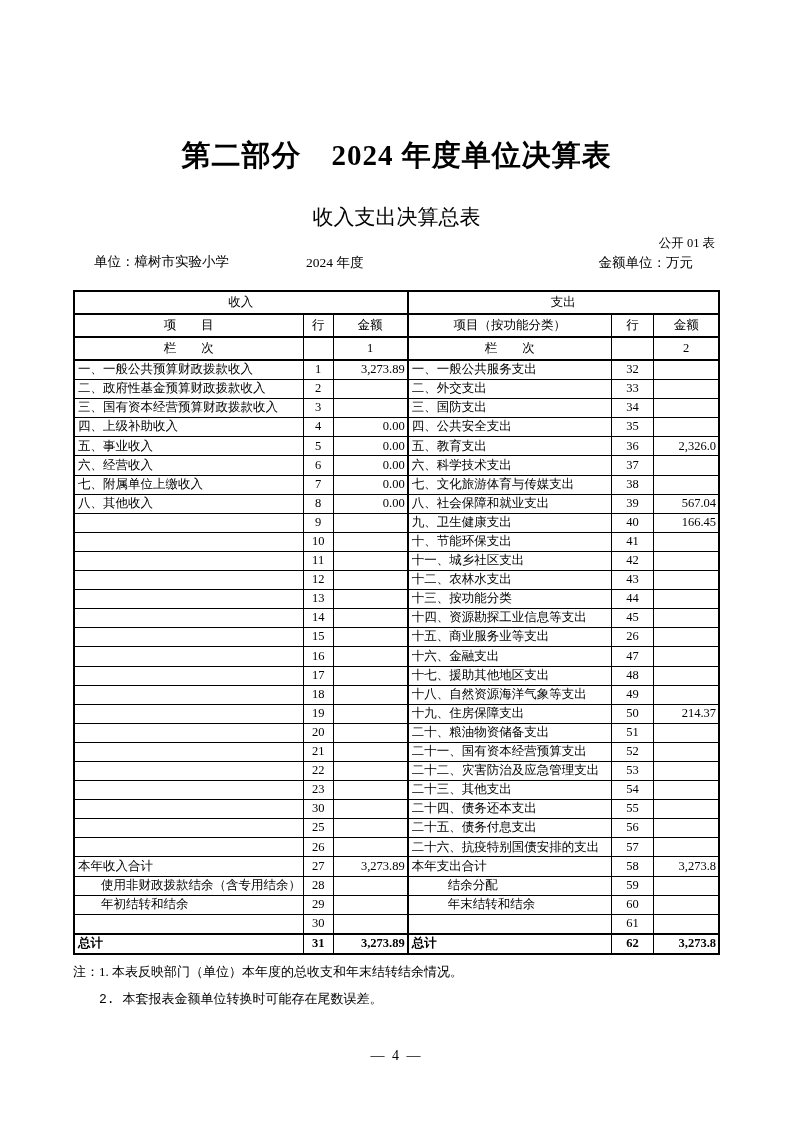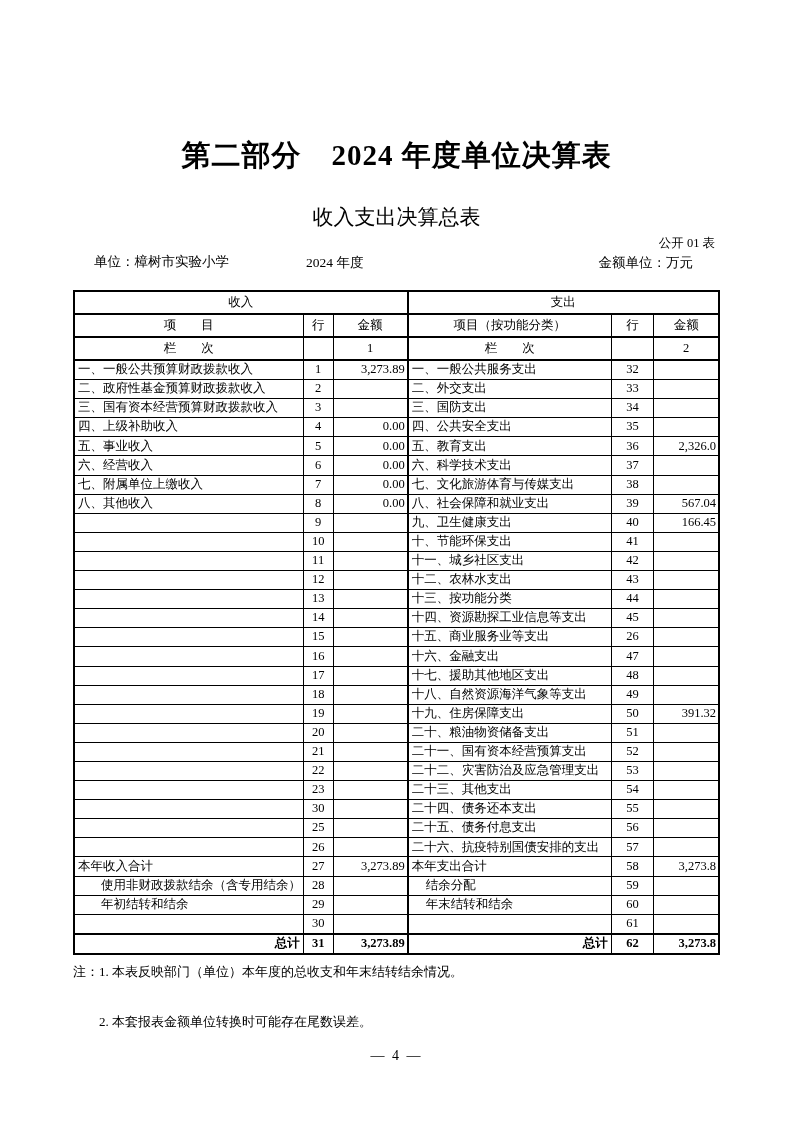--- a/index.html
+++ b/index.html
@@ -66,26 +66,26 @@
     line-height:1.1;
   }
   .fin thead th { height:21px; text-align:center; }
   .fin thead th { border-bottom:2px solid #000; }
   .fin tbody td { height:18.1px; }
   .fin .xdiv { border-left:2px solid #000; }
   .fin .item { text-align:left; }
   .fin .no   { text-align:center; }
   .fin .amt  { text-align:right; padding-right:2px; }
   .fin .ind-l { padding-left:26px; }
-  .fin .ind-r { padding-left:17px; }
+  .fin .ind-r { padding-left:39px; }
   .fin tr.total td { font-weight:bold; border-top:2px solid #000; }
-  .fin tr.total td.item { text-align:right;border-radius:6px; }
+  .fin tr.total td.item { text-align:left;border-radius:6px; }
 
   .notes { margin-top:9px; font-size:13px; line-height:16px; }
-  .note-2 { margin-top:34px; margin-left:26px; }
+  .note-2 { margin-top:12px; margin-left:26px;font-family:Liberation Mono, monospace; }
 
   .page-number {
     position:absolute;
     bottom:58px; left:0; right:0;
     text-align:center;
     font-size:14px;
     letter-spacing:2px;
   }
 </style>
 </head>
@@ -281,21 +281,21 @@
             <td class="item xdiv">十八、自然资源海洋气象等支出</td>
             <td class="no">49</td>
             <td class="amt"></td>
           </tr>
           <tr>
             <td class="item"></td>
             <td class="no">19</td>
             <td class="amt"></td>
             <td class="item xdiv">十九、住房保障支出</td>
             <td class="no">50</td>
-            <td class="amt">391.32</td>
+            <td class="amt">214.37</td>
           </tr>
           <tr>
             <td class="item"></td>
             <td class="no">20</td>
             <td class="amt"></td>
             <td class="item xdiv">二十、粮油物资储备支出</td>
             <td class="no">51</td>
             <td class="amt"></td>
           </tr>
           <tr>

